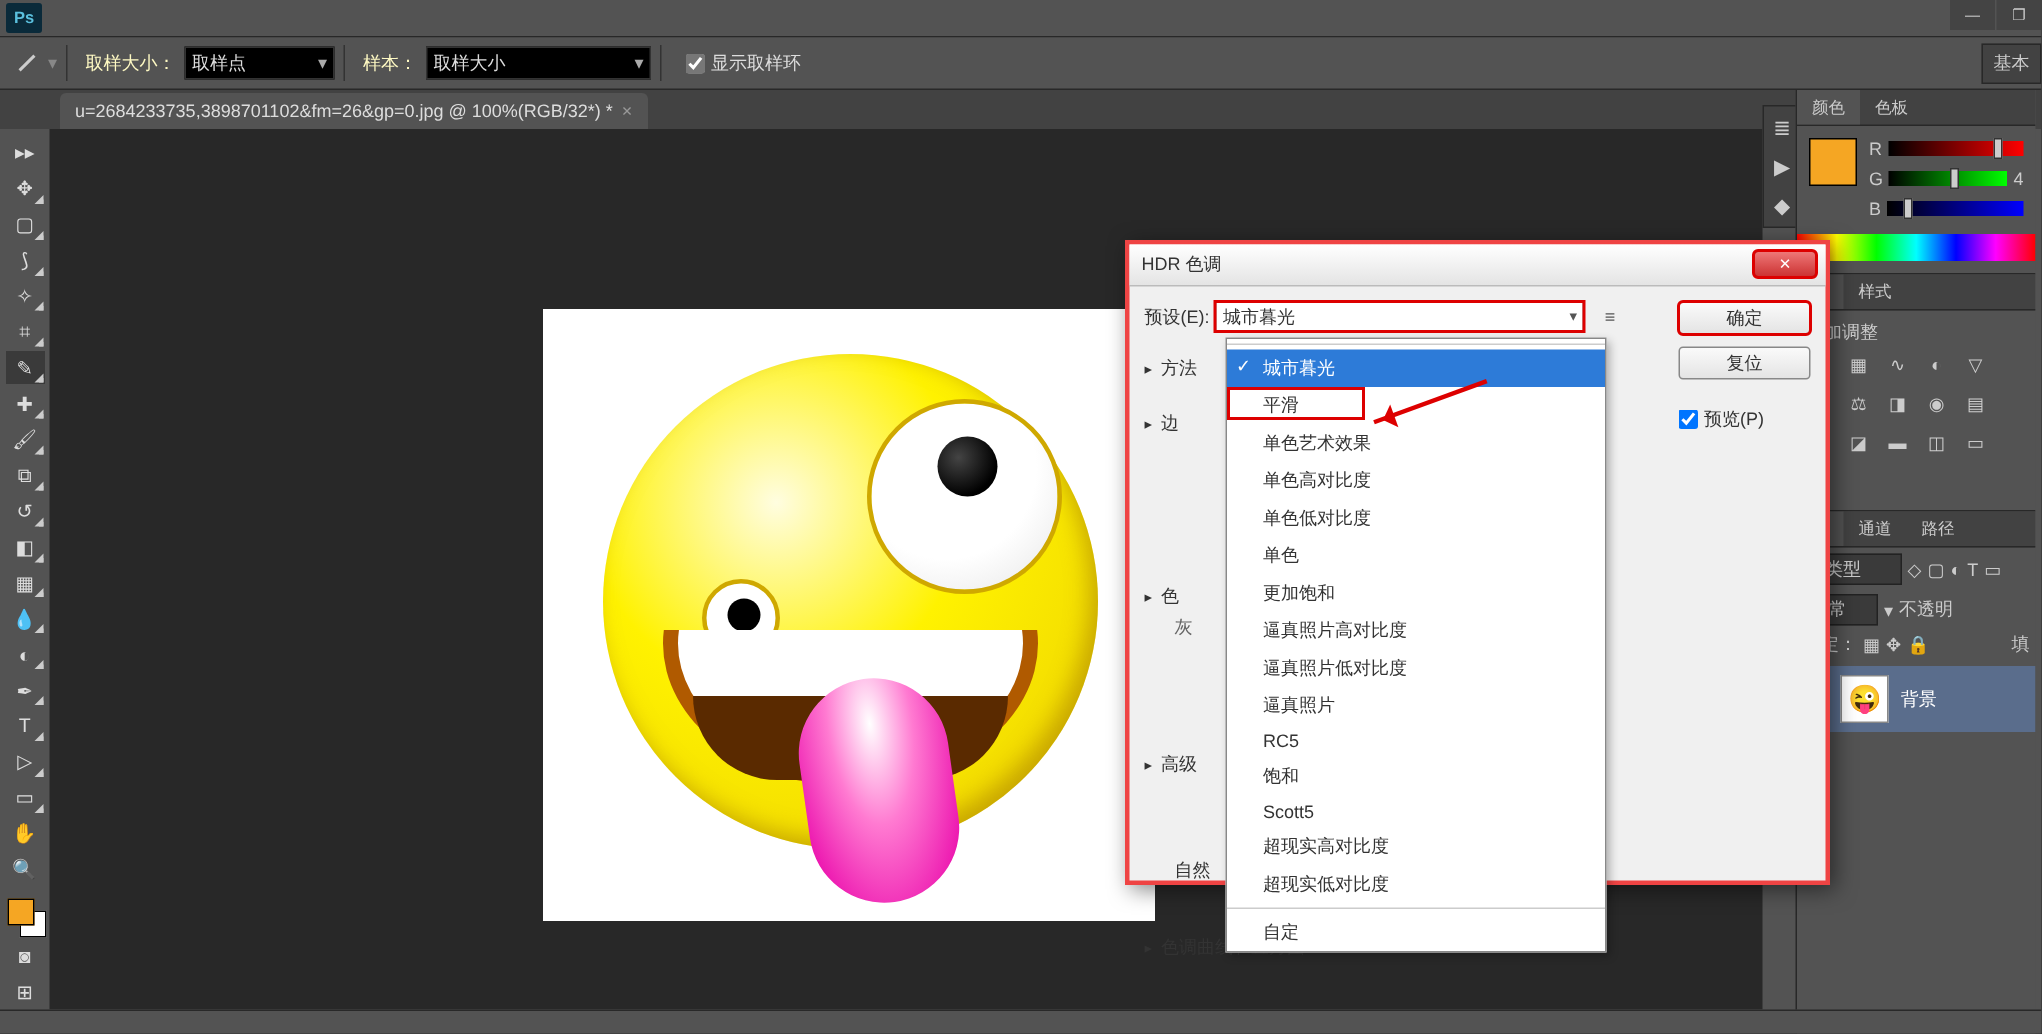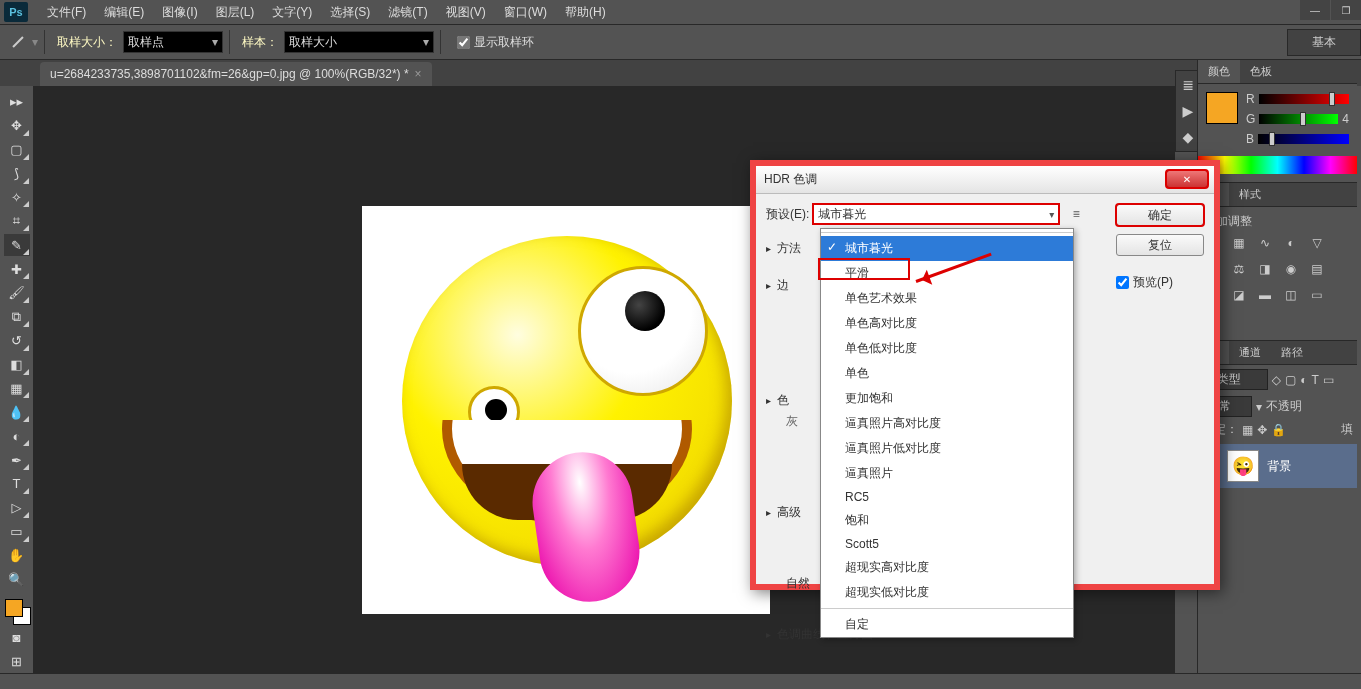--- a/index.html
+++ b/index.html
@@ -12,21 +12,21 @@
 .optbar{height:35px;background:#535353;display:flex;align-items:center;padding:0 8px;border-bottom:1px solid #282828}
 .eyedrop-ico{width:20px;height:20px;margin-right:4px;position:relative}
 .eyedrop-ico::before{content:"";position:absolute;width:2px;height:14px;background:#ccc;transform:rotate(45deg);left:9px;top:3px}
 .opt-label{color:#fef9c3;margin:0 6px}
 .opt-select{background:#000000;border:1px solid #333;color:#ddd;padding:2px 4px;height:22px;display:flex;align-items:center;min-width:90px;position:relative}
 .opt-select::after{content:"▾";position:absolute;right:4px;color:#aaa}
 .opt-sep{width:1px;height:24px;background:#333;margin:0 6px}
 .opt-check{color:#ddd;display:flex;align-items:center;gap:4px;margin-left:10px}
 .opt-check input{accent-color:#777}
 .opt-right{position:absolute;right:0;top:25px;height:35px;display:flex;align-items:center}
-.opt-right-btn{background:#424242;color:#ccc;padding:4px 24px;border:1px solid #282828;cursor:pointer}
+.opt-right-btn{background:#424242;color:#ccc;padding:4px 7px;border:1px solid #282828;cursor:pointer}
 .doctab-row{height:26px;background:#424242;display:flex;align-items:flex-end;padding-left:40px}
 .doctab{height:24px;background:#535353;color:#ddd;padding:0 10px;display:flex;align-items:center;gap:6px;border-top-left-radius:4px;border-top-right-radius:4px;font-size:11px}
 .doctab .x{color:#999;cursor:pointer}
 .toolbar{position:absolute;left:0;top:86px;width:34px;bottom:16px;background:#535353;border-right:1px solid #282828;display:flex;flex-direction:column;align-items:center;padding-top:4px}
 .tool{width:26px;height:22px;margin:1px 0;display:flex;align-items:center;justify-content:center;color:#ddd;cursor:pointer;position:relative;font-size:13px}
 .tool.active{background:#3a3a3a}
 .tool.tri::after{content:"";position:absolute;right:1px;bottom:1px;border:3px solid transparent;border-right-color:#ccc;border-bottom-color:#ccc;width:0;height:0}
 .swatches{margin-top:6px;position:relative;width:28px;height:28px}
 .swatch-fg{position:absolute;width:18px;height:18px;background:#f5a623;border:1px solid #000;left:2px;top:2px}
 .swatch-bg{position:absolute;width:18px;height:18px;background:#fff;border:1px solid #000;right:0;bottom:0}
@@ -62,21 +62,21 @@
 .adj-icons{display:flex;flex-wrap:wrap;gap:8px;padding:4px 0}
 .adj-ico{width:18px;height:18px;color:#ccc;display:flex;align-items:center;justify-content:center;cursor:pointer}
 .layer-panel{border-top:1px solid #282828}
 .layer-controls{display:flex;align-items:center;gap:4px;padding:4px;color:#ccc;font-size:11px}
 .layer-sel{background:#3a3a3a;border:1px solid #222;color:#ccc;padding:1px 4px;flex:0 0 56px}
 .layer-row2{display:flex;align-items:center;gap:4px;padding:2px 4px;color:#ccc;font-size:11px}
 .layer-item{display:flex;align-items:center;gap:8px;padding:6px;background:#5a6d8c;color:#fff;margin-top:4px}
 .layer-thumb{width:32px;height:32px;background:#fff;border:1px solid #888;display:flex;align-items:center;justify-content:center;font-size:18px}
 .statusbar{position:absolute;left:0;right:0;bottom:0;height:16px;background:#535353;border-top:1px solid #282828}
 
-.dialog{position:absolute;left:750px;top:160px;width:470px;height:430px;background:#f0f0f0;border:6px solid #ef4444;box-shadow:3px 3px 14px rgba(0,0,0,0.5)}
+.dialog{position:absolute;left:750px;top:160px;width:470px;height:430px;background:#f0f0f0;border:3px solid #ef4444;box-shadow:3px 3px 14px rgba(0,0,0,0.5)}
 .dlg-title{height:28px;background:linear-gradient(#fff,#e4e4e4);display:flex;align-items:center;padding:0 8px;border-bottom:1px solid #bbb;position:relative}
 .dlg-title span{color:#333;font-size:12px}
 .dlg-close{position:absolute;right:6px;top:4px;width:42px;height:18px;background:linear-gradient(#e77,#c33);border:1px solid #822;border-radius:3px;color:#fff;display:flex;align-items:center;justify-content:center;font-size:10px;cursor:pointer}
 .dlg-body{padding:10px;position:relative;height:calc(100% - 28px)}
 .preset-row{display:flex;align-items:center;gap:4px}
 .preset-label{color:#333}
 .preset-select{width:246px;height:20px;border:1px solid #888;background:#fff;padding:0 4px;display:flex;align-items:center;position:relative;color:#333}
 .preset-select::after{content:"▾";position:absolute;right:4px;color:#555;font-size:10px}
 .red-box{outline:2px solid #d00;outline-offset:-1px}
 .preset-icon{width:18px;height:18px;display:flex;align-items:center;justify-content:center;color:#555;cursor:pointer;margin-left:4px}
@@ -95,32 +95,20 @@
 .arrow{position:absolute;left:916px;top:280px;pointer-events:none}
 .arrow-line{width:80px;height:3px;background:#d00;transform:rotate(-20deg);transform-origin:left center}
 .arrow-head{position:absolute;left:-2px;top:-8px;width:0;height:0;border:8px solid transparent;border-right-color:#d00;transform:rotate(-20deg)}
 .mbr{display:flex;align-items:center}
 </style>
 </head>
 <body>
 
 <div class="menubar">
   <div class="ps-logo">Ps</div>
-  <div class="mbr" id="menuitems">
-      <span>文件(F)</span>
-      <span>编辑(E)</span>
-      <span>图像(I)</span>
-      <span>图层(L)</span>
-      <span>文字(Y)</span>
-      <span>选择(S)</span>
-      <span>滤镜(T)</span>
-      <span>视图(V)</span>
-      <span>窗口(W)</span>
-      <span>帮助(H)</span>
-    </div>
   <div class="win-controls">
     <div class="win-btn">—</div>
     <div class="win-btn">❐</div>
   </div>
 </div>
 
 <div class="optbar">
   <div class="eyedrop-ico"></div>
   <span style="color:#888">▾</span>
   <div class="opt-sep"></div>

